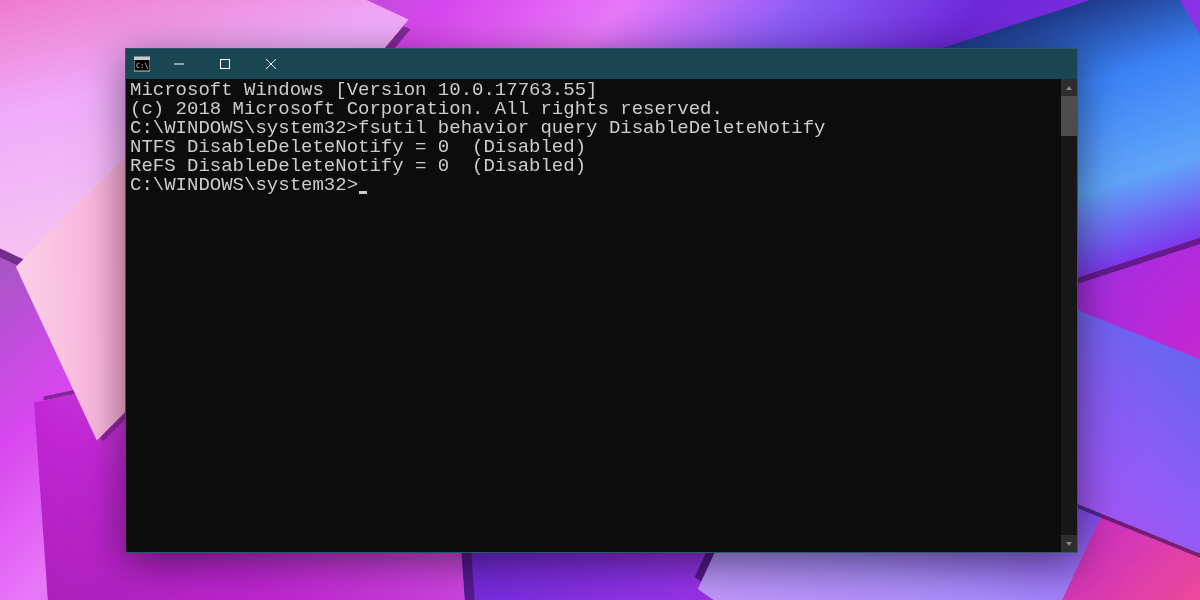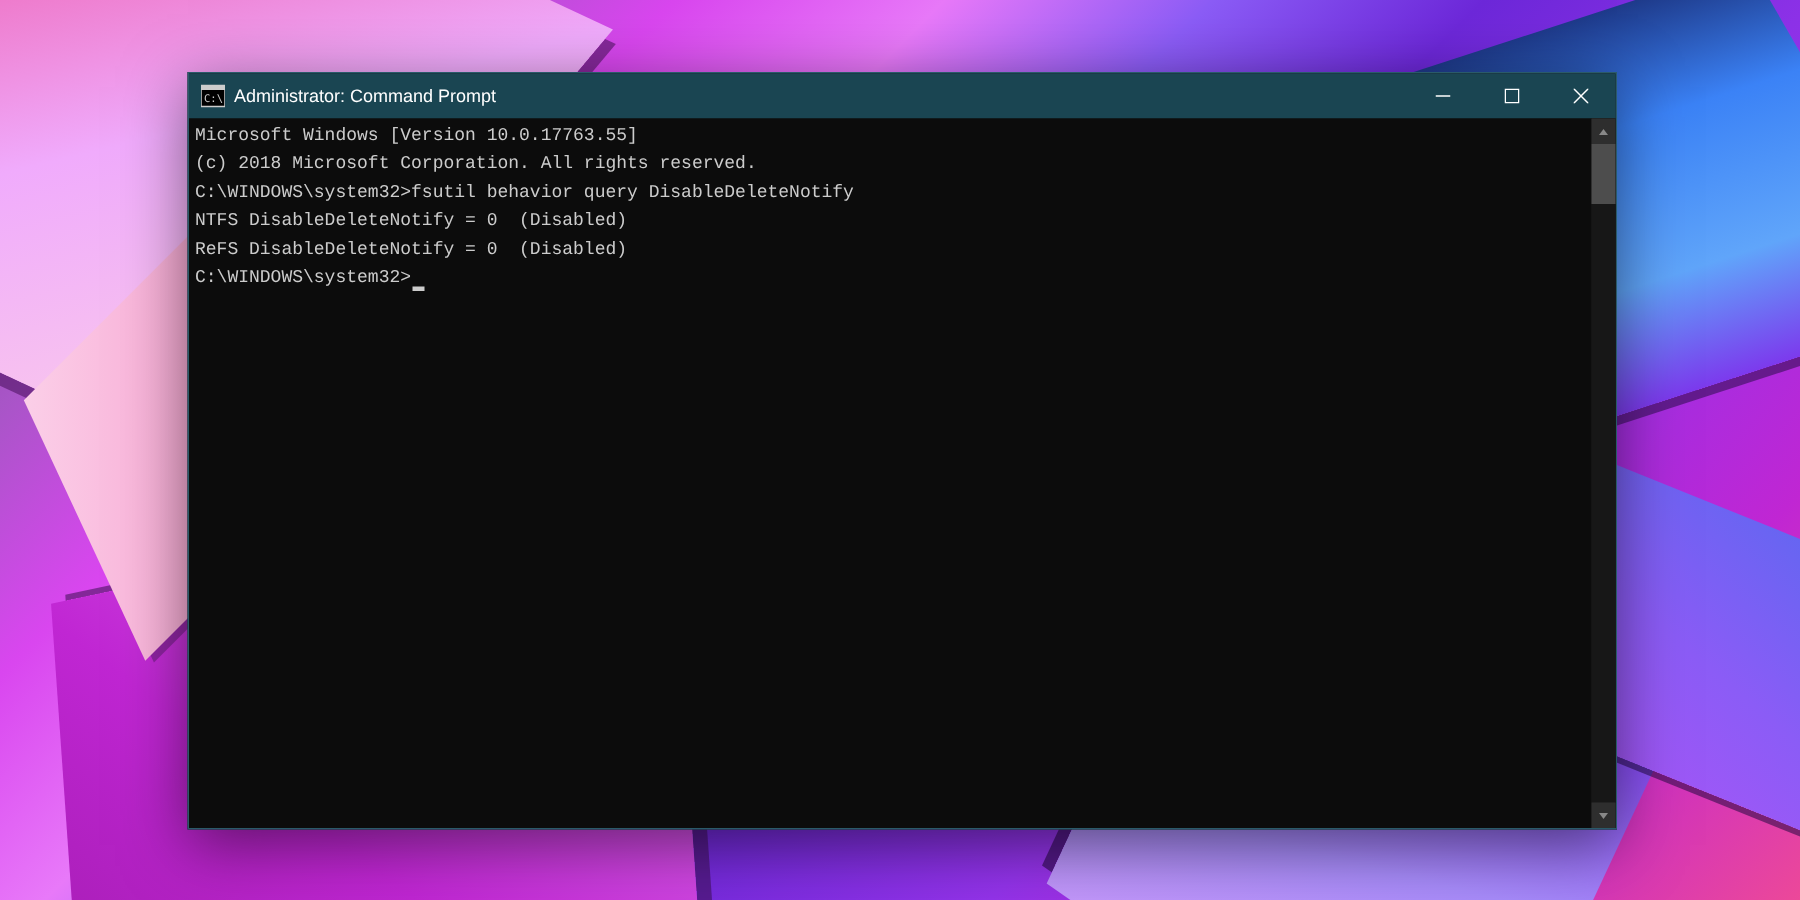--- a/index.html
+++ b/index.html
@@ -169,21 +169,21 @@
       flex: 1;
       display: flex;
       background: #0c0c0c;
       position: relative;
     }
     
     .terminal-content {
       flex: 1;
       padding: 2px 4px;
       font-family: Consolas, "Courier New", monospace;
-      font-size: 12px;
+      font-size: 19px;
       line-height: 19px;
       color: #cccccc;
       white-space: pre;
       overflow: hidden;
     }
     
     .terminal-line {
       display: block;
     }
     
@@ -261,21 +261,20 @@
 <div class="cmd-window">
 
   <div class="title-bar">
     <div class="title-icon">
       <svg viewBox="0 0 16 16">
         <rect x="0" y="1" width="16" height="14" fill="#000" stroke="#ccc" stroke-width="1"></rect>
         <rect x="0" y="1" width="16" height="3" fill="#ccc"></rect>
         <text x="2" y="12" font-size="7" fill="#ccc" font-family="monospace">C:\</text>
       </svg>
     </div>
-    <div class="title-text">Administrator: Command Prompt</div>
     <div class="window-controls">
       <div class="win-btn">
         <svg viewBox="0 0 10 10">
             <line x1="0" y1="5" x2="10" y2="5" stroke="#fff" stroke-width="1"></line>
           </svg>
       </div>
       <div class="win-btn">
         <svg viewBox="0 0 10 10">
             <rect x="0.5" y="0.5" width="9" height="9" fill="none" stroke="#fff" stroke-width="1"></rect>
           </svg>

